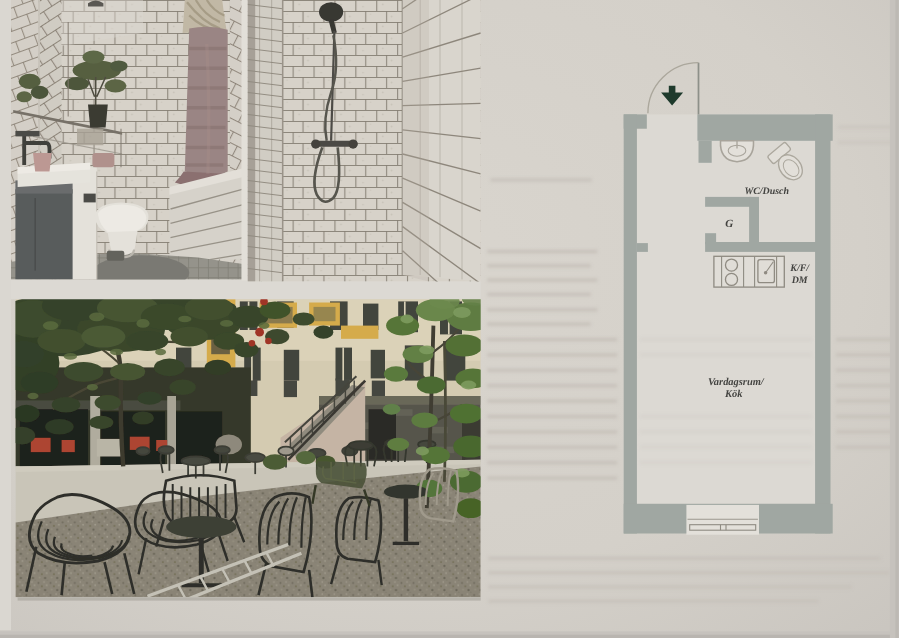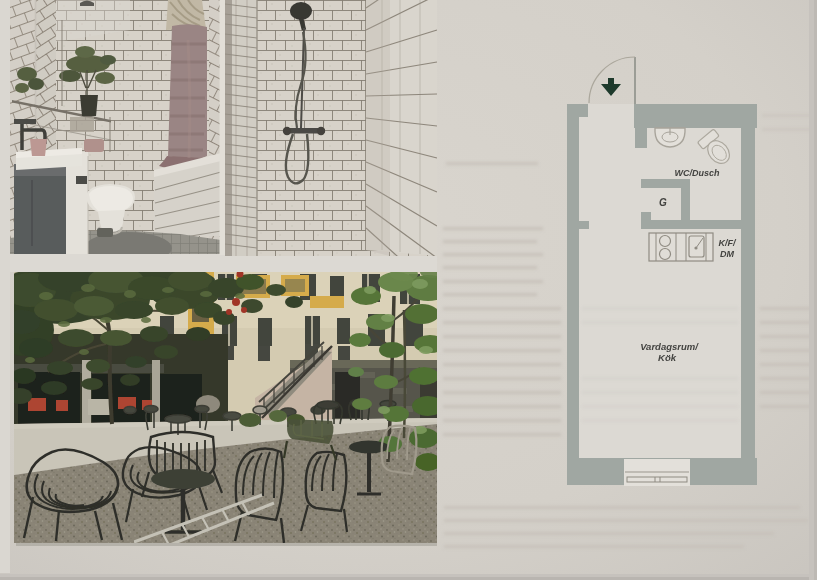--- a/index.html
+++ b/index.html
@@ -1,16 +1,16 @@
 <!DOCTYPE html>
 <html><head>
 <meta charset="utf-8">
 <style>
 html,body{margin:0;padding:0;background:#cfccc6}
-#page{position:relative;width:817px;height:580px;overflow:hidden;font-family:Liberation Sans, sans-serif}
+#page{position:relative;width:817px;height:580px;overflow:hidden;font-family:Liberation Serif, serif}
 </style>
 </head>
 <body>
 <div id="page">
 <svg width="817" height="580" viewBox="0 0 817 580" xmlns="http://www.w3.org/2000/svg">
 <defs>
   <radialGradient id="pagegrad" cx="45%" cy="40%" r="85%">
     <stop offset="0%" stop-color="#d9d5ce"></stop>
     <stop offset="60%" stop-color="#d4d0c9"></stop>
     <stop offset="100%" stop-color="#c8c4be"></stop>

